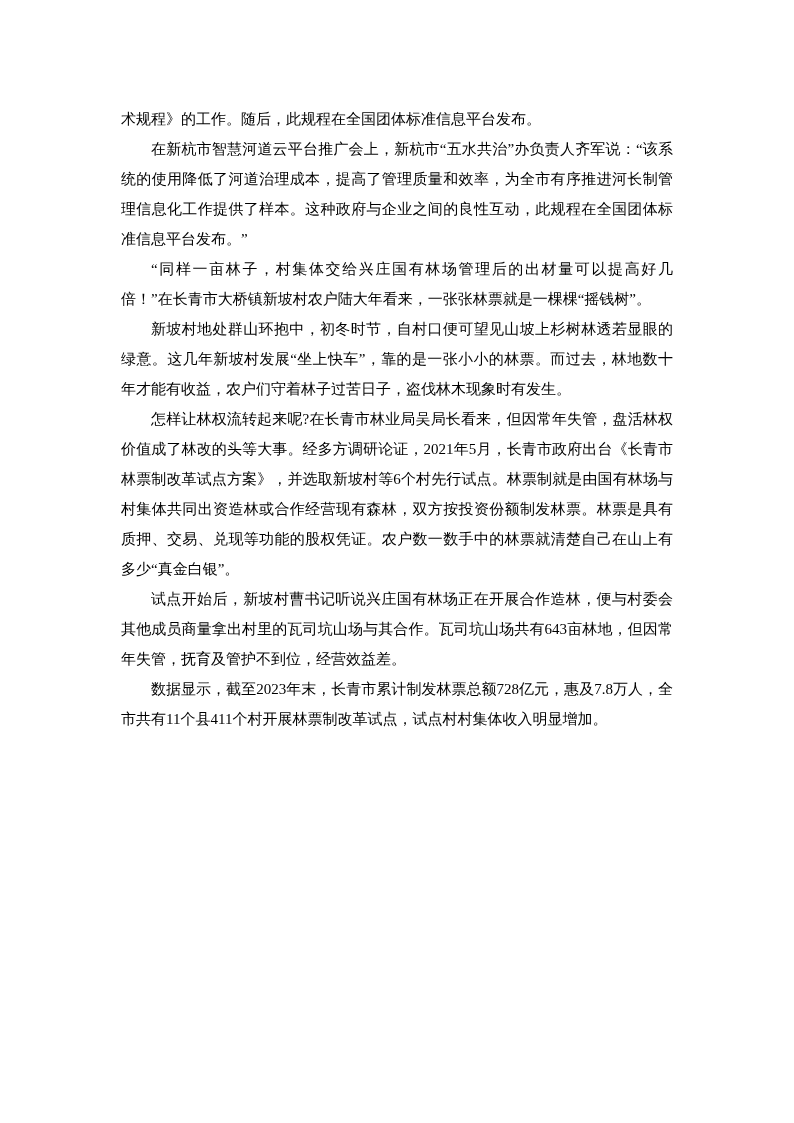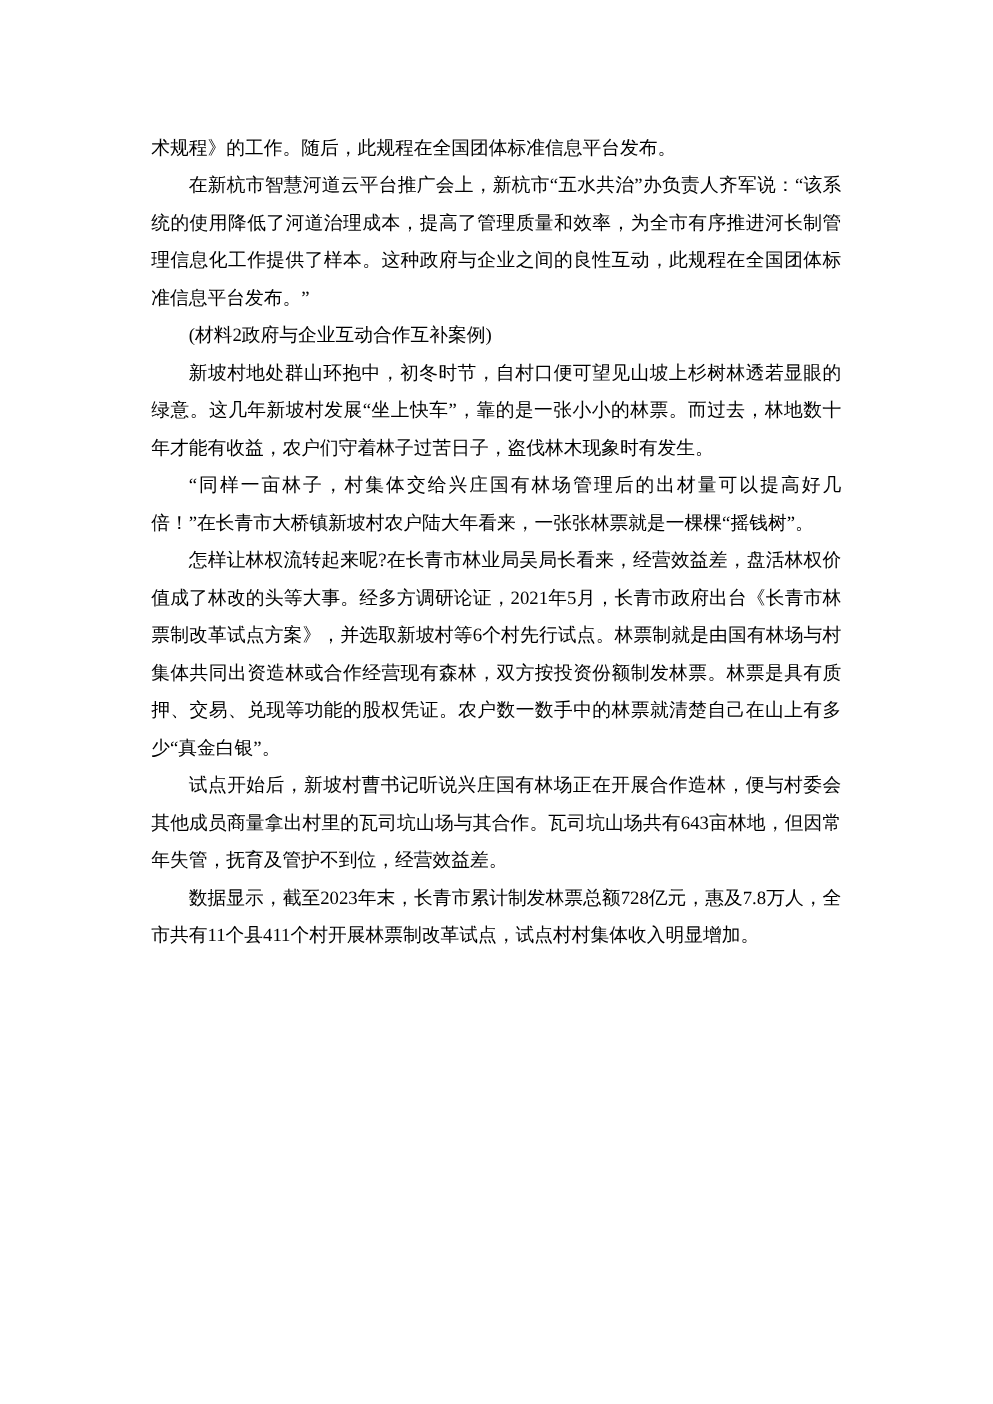--- a/index.html
+++ b/index.html
@@ -34,20 +34,19 @@
     margin-top: 30px;
   }
 </style>
 </head>
 <body>
 
 <div class="page">
   <div class="doc-body">
       <p>术规程》的工作。随后，此规程在全国团体标准信息平台发布。</p>
       <p class="indent">在新杭市智慧河道云平台推广会上，新杭市“五水共治”办负责人齐军说：“该系统的使用降低了河道治理成本，提高了管理质量和效率，为全市有序推进河长制管理信息化工作提供了样本。这种政府与企业之间的良性互动，此规程在全国团体标准信息平台发布。”</p>
-      <p class="indent">(材料2政府与企业互动合作互补案例)</p>
+      <p class="indent">“同样一亩林子，村集体交给兴庄国有林场管理后的出材量可以提高好几倍！”在长青市大桥镇新坡村农户陆大年看来，一张张林票就是一棵棵“摇钱树”。</p>
       <p class="indent">新坡村地处群山环抱中，初冬时节，自村口便可望见山坡上杉树林透若显眼的绿意。这几年新坡村发展“坐上快车”，靠的是一张小小的林票。而过去，林地数十年才能有收益，农户们守着林子过苦日子，盗伐林木现象时有发生。</p>
-      <p class="indent">“同样一亩林子，村集体交给兴庄国有林场管理后的出材量可以提高好几倍！”在长青市大桥镇新坡村农户陆大年看来，一张张林票就是一棵棵“摇钱树”。</p>
-      <p class="indent">怎样让林权流转起来呢?在长青市林业局吴局长看来，经营效益差，盘活林权价值成了林改的头等大事。经多方调研论证，2021年5月，长青市政府出台《长青市林票制改革试点方案》，并选取新坡村等6个村先行试点。林票制就是由国有林场与村集体共同出资造林或合作经营现有森林，双方按投资份额制发林票。林票是具有质押、交易、兑现等功能的股权凭证。农户数一数手中的林票就清楚自己在山上有多少“真金白银”。</p>
+      <p class="indent">怎样让林权流转起来呢?在长青市林业局吴局长看来，但因常年失管，盘活林权价值成了林改的头等大事。经多方调研论证，2021年5月，长青市政府出台《长青市林票制改革试点方案》，并选取新坡村等6个村先行试点。林票制就是由国有林场与村集体共同出资造林或合作经营现有森林，双方按投资份额制发林票。林票是具有质押、交易、兑现等功能的股权凭证。农户数一数手中的林票就清楚自己在山上有多少“真金白银”。</p>
       <p class="indent">试点开始后，新坡村曹书记听说兴庄国有林场正在开展合作造林，便与村委会其他成员商量拿出村里的瓦司坑山场与其合作。瓦司坑山场共有643亩林地，但因常年失管，抚育及管护不到位，经营效益差。</p>
       <p class="indent">数据显示，截至2023年末，长青市累计制发林票总额728亿元，惠及7.8万人，全市共有11个县411个村开展林票制改革试点，试点村村集体收入明显增加。</p>
     </div>
 </div>
 
 </body></html>

